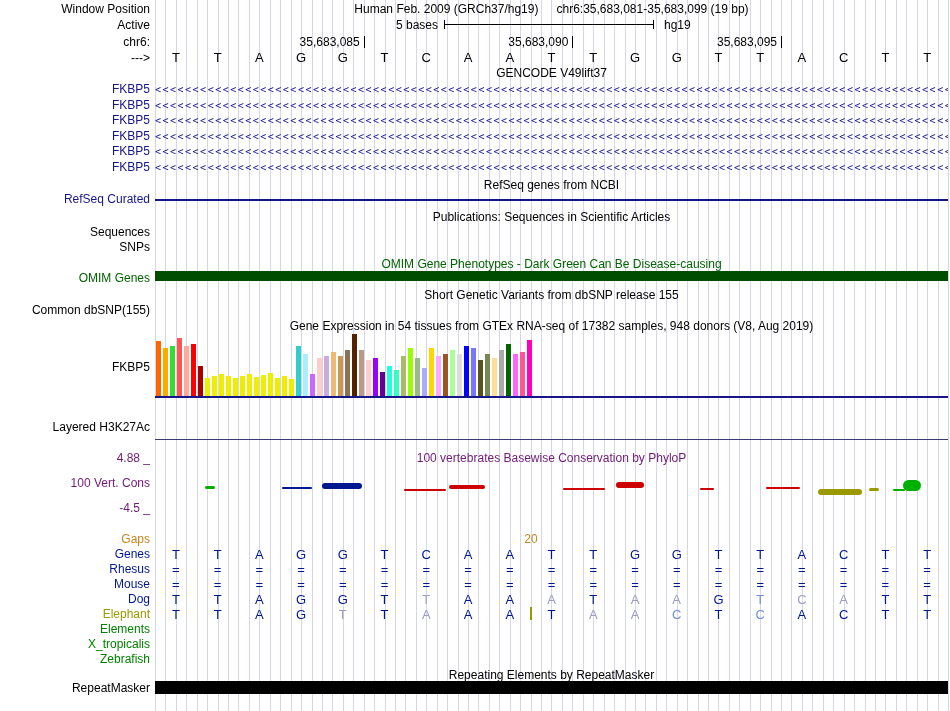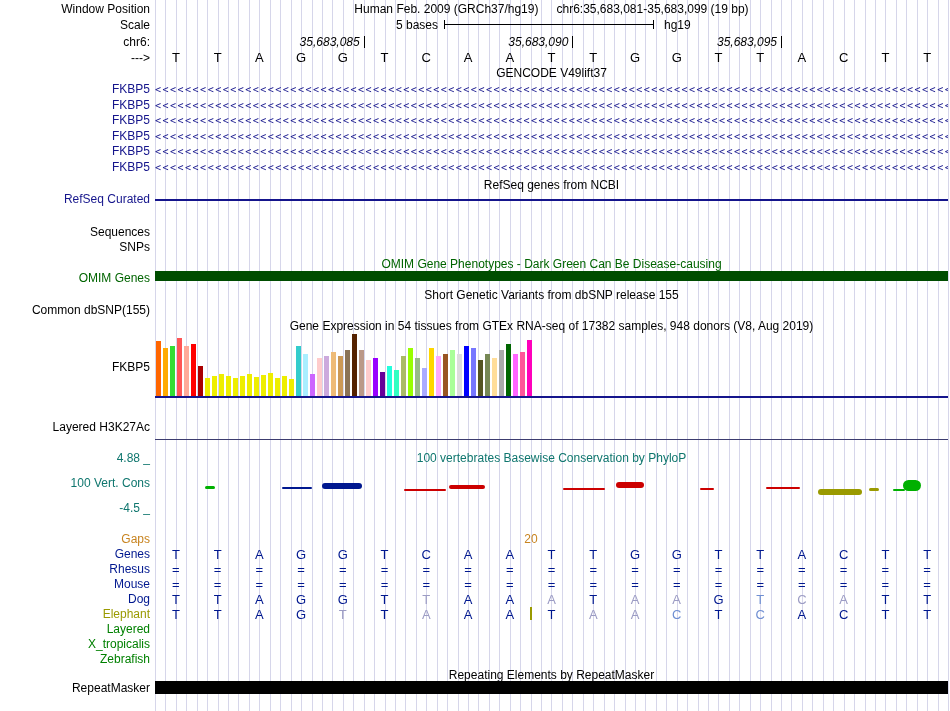--- a/index.html
+++ b/index.html
@@ -6,26 +6,26 @@
   body { background:#fff; font-family:"Liberation Sans", sans-serif; }
   .page { position:relative; width:950px; height:711px; background:#fff; overflow:hidden;
           font-size:12px; color:#000; }
   .grid { position:absolute; left:155px; top:0; width:794px; height:711px;
           background-image:repeating-linear-gradient(to right,#d6d6ea 0,#d6d6ea 1px,transparent 1px,transparent 10.434px); }
   .lbl { position:absolute; left:0; width:150px; text-align:right; white-space:nowrap; }
   .ct  { position:absolute; left:155px; width:793px; text-align:center; white-space:nowrap; }
   .hline { position:absolute; left:155px; width:793px; }
   .cells { position:absolute; left:155px; width:793px; height:14px; font-size:13px; }
   .cell { position:absolute; top:0; text-align:center; }
-  .ticklab { position:absolute; top:0; width:88px; text-align:right;font-style:italic; }
+  .ticklab { position:absolute; top:0; width:88px; text-align:right; }
   .tickline { position:absolute; top:1px; width:1px; height:12px; background:#000; }
   .bar { position:absolute; bottom:0; width:5px; }
   .blue { color:#15158C; }
   .green { color:#006400; }
-  .slate { color:#0f766e; }
+  .slate { color:#701a75; }
   .mblue { color:#2323B0; }
   .orange { color:#C88420; }
   .sp { display:inline-block; width:18px; }
   .scalebar { position:absolute; left:444px; top:20px; width:210px; height:9px;
               border-left:1px solid #000; border-right:1px solid #000; }
   .scalebar-line { position:absolute; left:0; top:4px; width:100%; height:1px; background:#000; }
   .arrow-line { position:absolute; left:155px; width:793px; height:13px; overflow:hidden;
                 white-space:nowrap; color:#15158C; font-family:"DejaVu Sans Mono", monospace;
                 font-size:10px; line-height:13px; letter-spacing:1.5px; }
   .seqrow { position:absolute; left:155px; width:793px; height:15px; font-size:13px; }
@@ -34,21 +34,21 @@
 <body>
 
 <div class="page">
   <div class="grid"></div>
 
   <div class="lbl" style="top:2px">Window Position</div>
   <div class="ct" style="top:2px">
     <span>Human Feb. 2009 (GRCh37/hg19)</span><span class="sp"></span><span>chr6:35,683,081-35,683,099 (19 bp)</span>
   </div>
 
-  <div class="lbl" style="top:18px">Scale</div>
+  <div class="lbl" style="top:18px">Active</div>
   <div style="position:absolute;left:330px;top:18px;width:108px;text-align:right;">5 bases</div>
   <div class="scalebar">
       <div class="scalebar-line"></div>
     </div>
   <div style="position:absolute;left:664px;top:18px;">hg19</div>
 
   <div class="lbl" style="top:35px">chr6:</div>
   <div style="position:absolute;left:155px;top:35px;width:793px;height:14px;">
       <span class="ticklab" style="left: 116.684px;">35,683,085</span>
       <span class="tickline" style="left: 208.684px;"></span>
@@ -94,20 +94,21 @@
       <div class="lbl blue" style="top: 62px;">FKBP5</div>
       <div class="arrow-line" style="top: 63px;">&lt;&lt;&lt;&lt;&lt;&lt;&lt;&lt;&lt;&lt;&lt;&lt;&lt;&lt;&lt;&lt;&lt;&lt;&lt;&lt;&lt;&lt;&lt;&lt;&lt;&lt;&lt;&lt;&lt;&lt;&lt;&lt;&lt;&lt;&lt;&lt;&lt;&lt;&lt;&lt;&lt;&lt;&lt;&lt;&lt;&lt;&lt;&lt;&lt;&lt;&lt;&lt;&lt;&lt;&lt;&lt;&lt;&lt;&lt;&lt;&lt;&lt;&lt;&lt;&lt;&lt;&lt;&lt;&lt;&lt;&lt;&lt;&lt;&lt;&lt;&lt;&lt;&lt;&lt;&lt;&lt;&lt;&lt;&lt;&lt;&lt;&lt;&lt;&lt;&lt;&lt;&lt;&lt;&lt;&lt;&lt;&lt;&lt;&lt;&lt;&lt;&lt;&lt;&lt;&lt;&lt;&lt;&lt;&lt;&lt;&lt;&lt;&lt;&lt;&lt;&lt;</div>
       <div class="lbl blue" style="top: 77.5px;">FKBP5</div>
       <div class="arrow-line" style="top: 78.5px;">&lt;&lt;&lt;&lt;&lt;&lt;&lt;&lt;&lt;&lt;&lt;&lt;&lt;&lt;&lt;&lt;&lt;&lt;&lt;&lt;&lt;&lt;&lt;&lt;&lt;&lt;&lt;&lt;&lt;&lt;&lt;&lt;&lt;&lt;&lt;&lt;&lt;&lt;&lt;&lt;&lt;&lt;&lt;&lt;&lt;&lt;&lt;&lt;&lt;&lt;&lt;&lt;&lt;&lt;&lt;&lt;&lt;&lt;&lt;&lt;&lt;&lt;&lt;&lt;&lt;&lt;&lt;&lt;&lt;&lt;&lt;&lt;&lt;&lt;&lt;&lt;&lt;&lt;&lt;&lt;&lt;&lt;&lt;&lt;&lt;&lt;&lt;&lt;&lt;&lt;&lt;&lt;&lt;&lt;&lt;&lt;&lt;&lt;&lt;&lt;&lt;&lt;&lt;&lt;&lt;&lt;&lt;&lt;&lt;&lt;&lt;&lt;&lt;&lt;&lt;&lt;</div>
     </div>
 
   <div class="ct" style="top:178px">RefSeq genes from NCBI</div>
   <div class="lbl blue" style="top:192px">RefSeq Curated</div>
   <div class="hline" style="top:199px;height:2px;background:#15158C;"></div>
 
+  <div class="ct" style="top:210px">Publications: Sequences in Scientific Articles</div>
   <div class="lbl" style="top:225px">Sequences</div>
   <div class="lbl" style="top:240px">SNPs</div>
 
   <div class="ct green" style="top:257px">OMIM Gene Phenotypes - Dark Green Can Be Disease-causing</div>
   <div class="lbl green" style="top:271px">OMIM Genes</div>
   <div class="hline" style="top:271px;height:10px;background:#004D00;"></div>
 
   <div class="ct" style="top:288px">Short Genetic Variants from dbSNP release 155</div>
   <div class="lbl" style="top:303px">Common dbSNP(155)</div>
 
@@ -285,21 +286,21 @@
         <span class="cell" style="left: 417.368px; width: 41.7368px; color: rgb(156, 156, 196);">A</span>
         <span class="cell" style="left: 459.105px; width: 41.7368px; color: rgb(156, 156, 196);">A</span>
         <span class="cell" style="left: 500.842px; width: 41.7368px; color: rgb(111, 143, 210);">C</span>
         <span class="cell" style="left: 542.579px; width: 41.7368px; color: rgb(0, 24, 143);">T</span>
         <span class="cell" style="left: 584.316px; width: 41.7368px; color: rgb(111, 143, 210);">C</span>
         <span class="cell" style="left: 626.053px; width: 41.7368px; color: rgb(0, 24, 143);">A</span>
         <span class="cell" style="left: 667.789px; width: 41.7368px; color: rgb(0, 24, 143);">C</span>
         <span class="cell" style="left: 709.526px; width: 41.7368px; color: rgb(0, 24, 143);">T</span>
         <span class="cell" style="left: 751.263px; width: 41.7368px; color: rgb(0, 24, 143);">T</span>
       </div>
-      <div class="lbl" style="top: 75px; color: rgb(0, 128, 0);">Layered</div>
+      <div class="lbl" style="top: 75px; color: rgb(0, 128, 0);">Elements</div>
       <div class="cells" style="top: 75px;"></div>
       <div class="lbl" style="top: 90px; color: rgb(0, 128, 0);">X_tropicalis</div>
       <div class="cells" style="top: 90px;"></div>
       <div class="lbl" style="top: 105px; color: rgb(0, 128, 0);">Zebrafish</div>
       <div class="cells" style="top: 105px;"></div>
     </div>
 
   <div class="ct" style="top:668px">Repeating Elements by RepeatMasker</div>
   <div class="lbl" style="top:681px">RepeatMasker</div>
   <div class="hline" style="top:681px;height:13px;background:#000;"></div>

